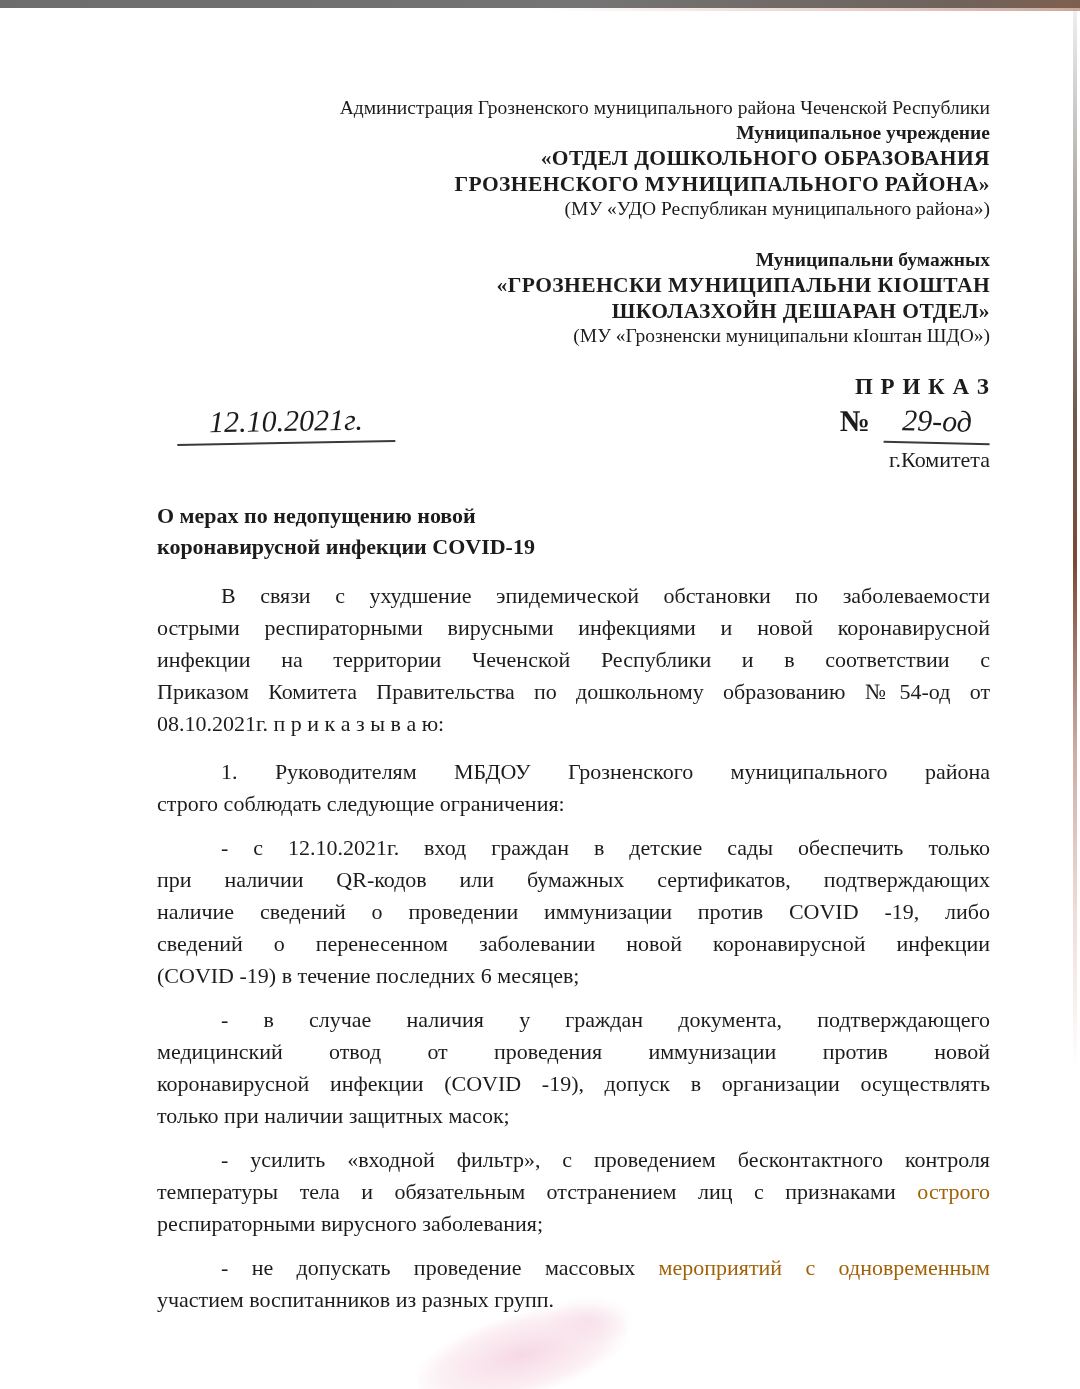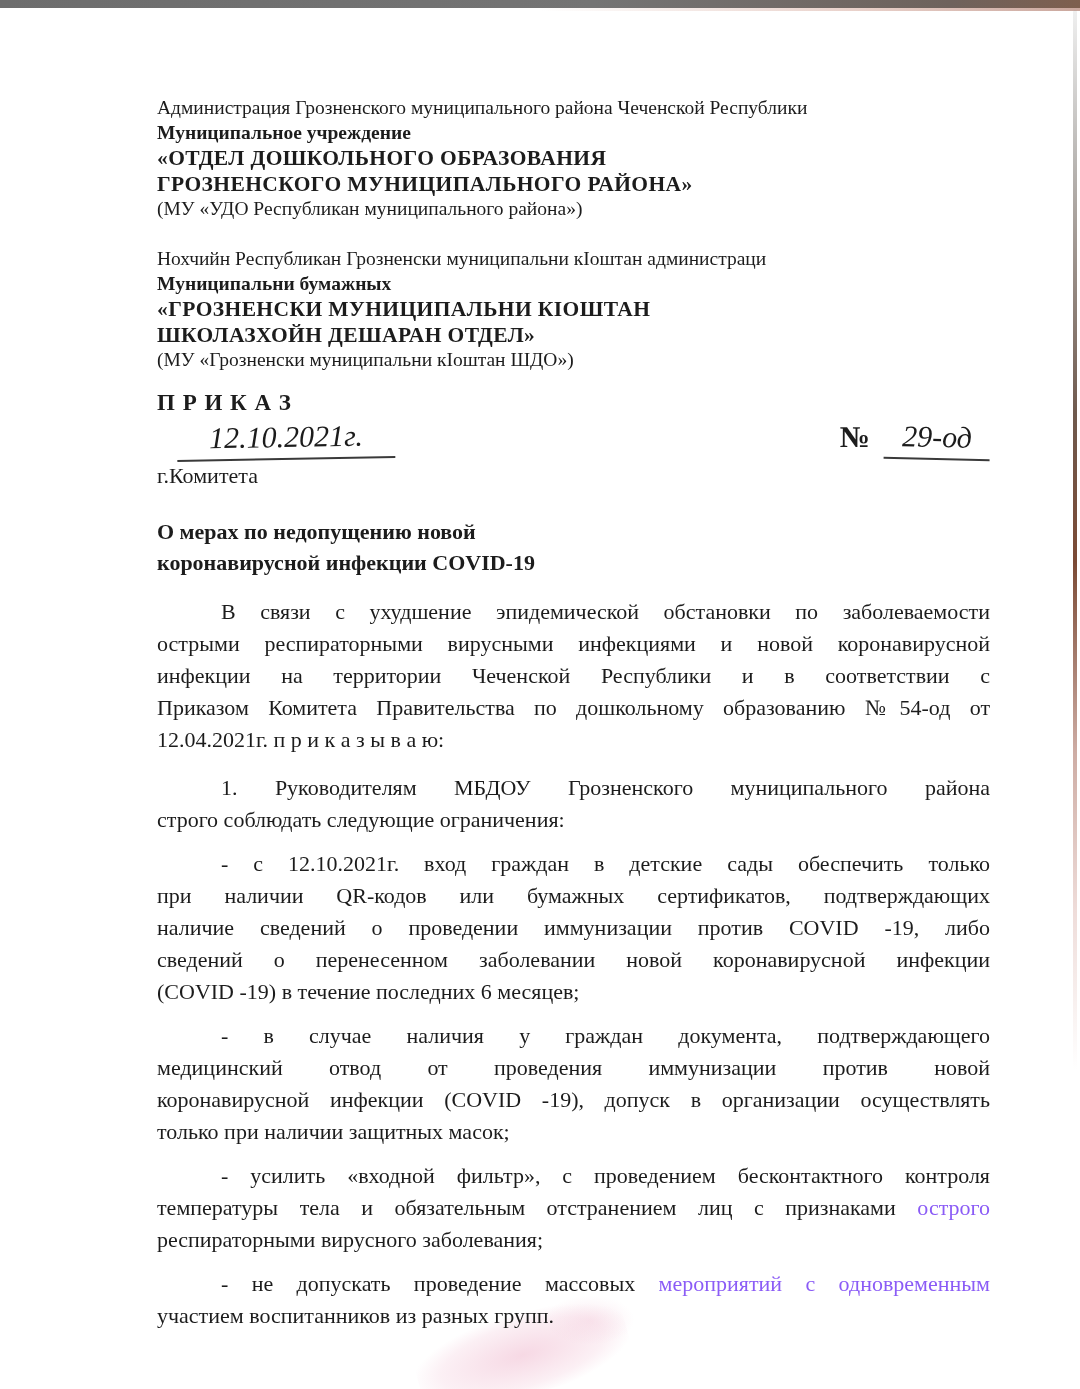--- a/index.html
+++ b/index.html
@@ -56,30 +56,30 @@
     width: 90px; height: 50px;
     background: radial-gradient(ellipse at center, rgba(240,190,210,0.30) 0%, rgba(240,190,210,0) 70%);
   }
 
   
   .doc {
     position: absolute;
     left: 157px; top: 96px;
     width: 833px;
   }
-  .center { text-align: left; }
+  .center { text-align: right; }
 
   .h-small  { font-size: 19.5px; line-height: 24px; }
   .h-bold   { font-size: 19.5px; line-height: 25px; font-weight: bold; }
   .h-big    { font-size: 21.5px; line-height: 26px; font-weight: bold; letter-spacing: 0.4px; }
 
   .hdr-che { margin-top: 26px; }
 
   .order-title {
-    margin-top: 16px;
+    margin-top: 24px;
     font-size: 23px; line-height: 30px;
     font-weight: bold;
     letter-spacing: 1px;
   }
   .order-row {
     margin-top: 2px;
     display: flex;
     justify-content: space-between;
     align-items: flex-start;
     font-size: 30px;
@@ -126,21 +126,21 @@
   .para.mt-md { margin-top: 16px; }
   .jline {
     font-size: 22px;
     line-height: 32px;
     text-align: justify;
     text-align-last: justify;
     white-space: normal;
   }
   .jline.first { text-indent: 64px; }
   .jline.last  { text-align-last: left; }
-  .scan-red { color: #8b5cf6; margin-top: 48px; }
+  .scan-red { color: #a16207; margin-top: 48px; }
 </style>
 </head>
 <body>
 
 <div class="scan-page">
 
   <div class="top-strip"></div>
   <div class="top-strip-fringe"></div>
   <div class="right-edge"></div>
   <div class="pink-smudge"></div>
@@ -150,21 +150,20 @@
 
     <div class="center">
       <div class="h-small">Администрация Грозненского муниципального района Чеченской Республики</div>
       <div class="h-bold">Муниципальное учреждение</div>
       <div class="h-big">«ОТДЕЛ  ДОШКОЛЬНОГО  ОБРАЗОВАНИЯ</div>
       <div class="h-big">ГРОЗНЕНСКОГО МУНИЦИПАЛЬНОГО РАЙОНА»</div>
       <div class="h-small">(МУ «УДО Республикан муниципального района»)</div>
     </div>
 
     <div class="center hdr-che">
-      <div class="h-small">Нохчийн Республикан  Грозненски муниципальни кIоштан администраци</div>
       <div class="h-bold">Муниципальни бумажных</div>
       <div class="h-big">«ГРОЗНЕНСКИ МУНИЦИПАЛЬНИ КIОШТАН</div>
       <div class="h-big">ШКОЛАЗХОЙН ДЕШАРАН ОТДЕЛ»</div>
       <div class="h-small">(МУ «Грозненски муниципальни кIоштан ШДО»)</div>
     </div>
 
     <div class="order-title center">П Р И К А З</div>
 
     <div class="order-row">
       <span class="order-date">12.10.2021г.</span>
@@ -177,21 +176,21 @@
       <div>О мерах по недопущению новой</div>
       <div>коронавирусной инфекции COVID-19</div>
     </div>
 
     <div class="body-text">
         <div class="para mt-lg">
           <div class="jline first"><span>В связи с ухудшение эпидемической обстановки по заболеваемости</span></div>
           <div class="jline"><span>острыми респираторными вирусными инфекциями и новой коронавирусной</span></div>
           <div class="jline"><span>инфекции на территории Чеченской Республики и в соответствии с</span></div>
           <div class="jline"><span>Приказом Комитета Правительства по дошкольному образованию №54-од от</span></div>
-          <div class="jline last"><span>12.04.2021г. п р и к а з ы в а ю:</span></div>
+          <div class="jline last"><span>08.10.2021г. п р и к а з ы в а ю:</span></div>
         </div>
         <div class="para mt-md">
           <div class="jline first"><span>1. Руководителям МБДОУ Грозненского муниципального района</span></div>
           <div class="jline last"><span>строго соблюдать  следующие  ограничения:</span></div>
         </div>
         <div class="para">
           <div class="jline first"><span>- с 12.10.2021г. вход граждан в детские сады обеспечить только</span></div>
           <div class="jline"><span>при наличии QR-кодов или бумажных сертификатов, подтверждающих</span></div>
           <div class="jline"><span>наличие сведений о проведении иммунизации против COVID -19, либо</span></div>
           <div class="jline"><span>сведений о перенесенном заболевании новой коронавирусной инфекции</span></div>

